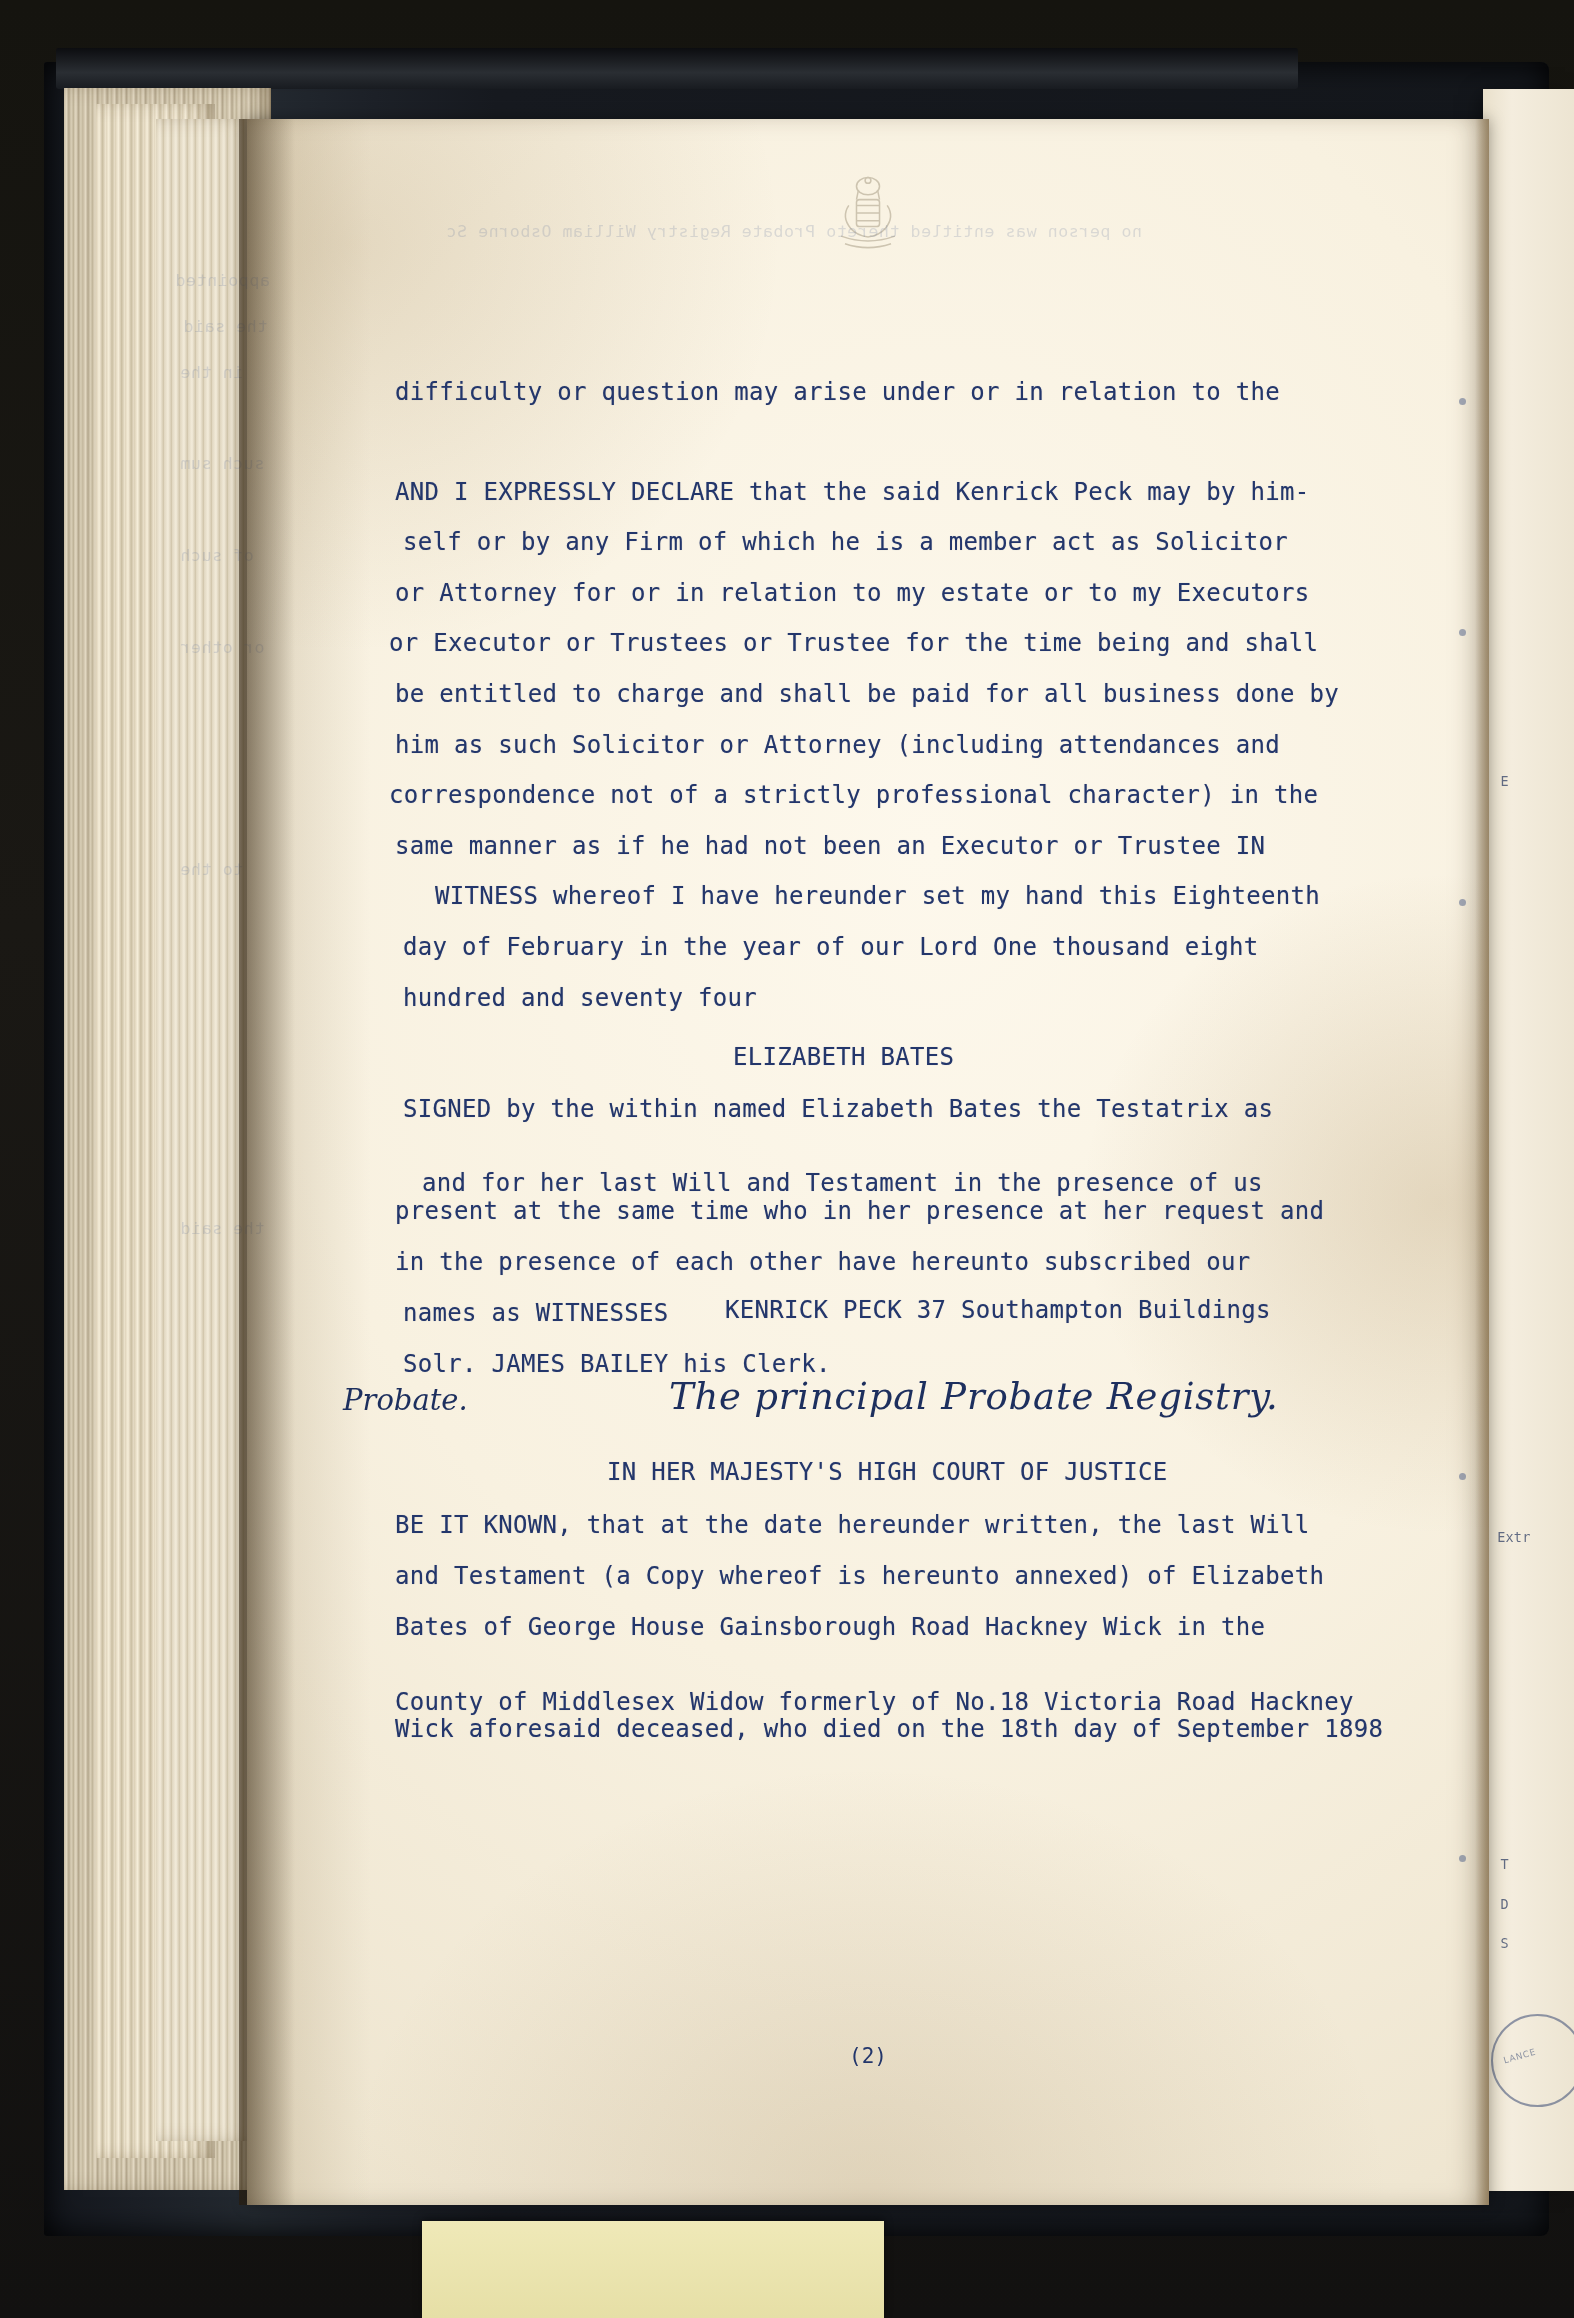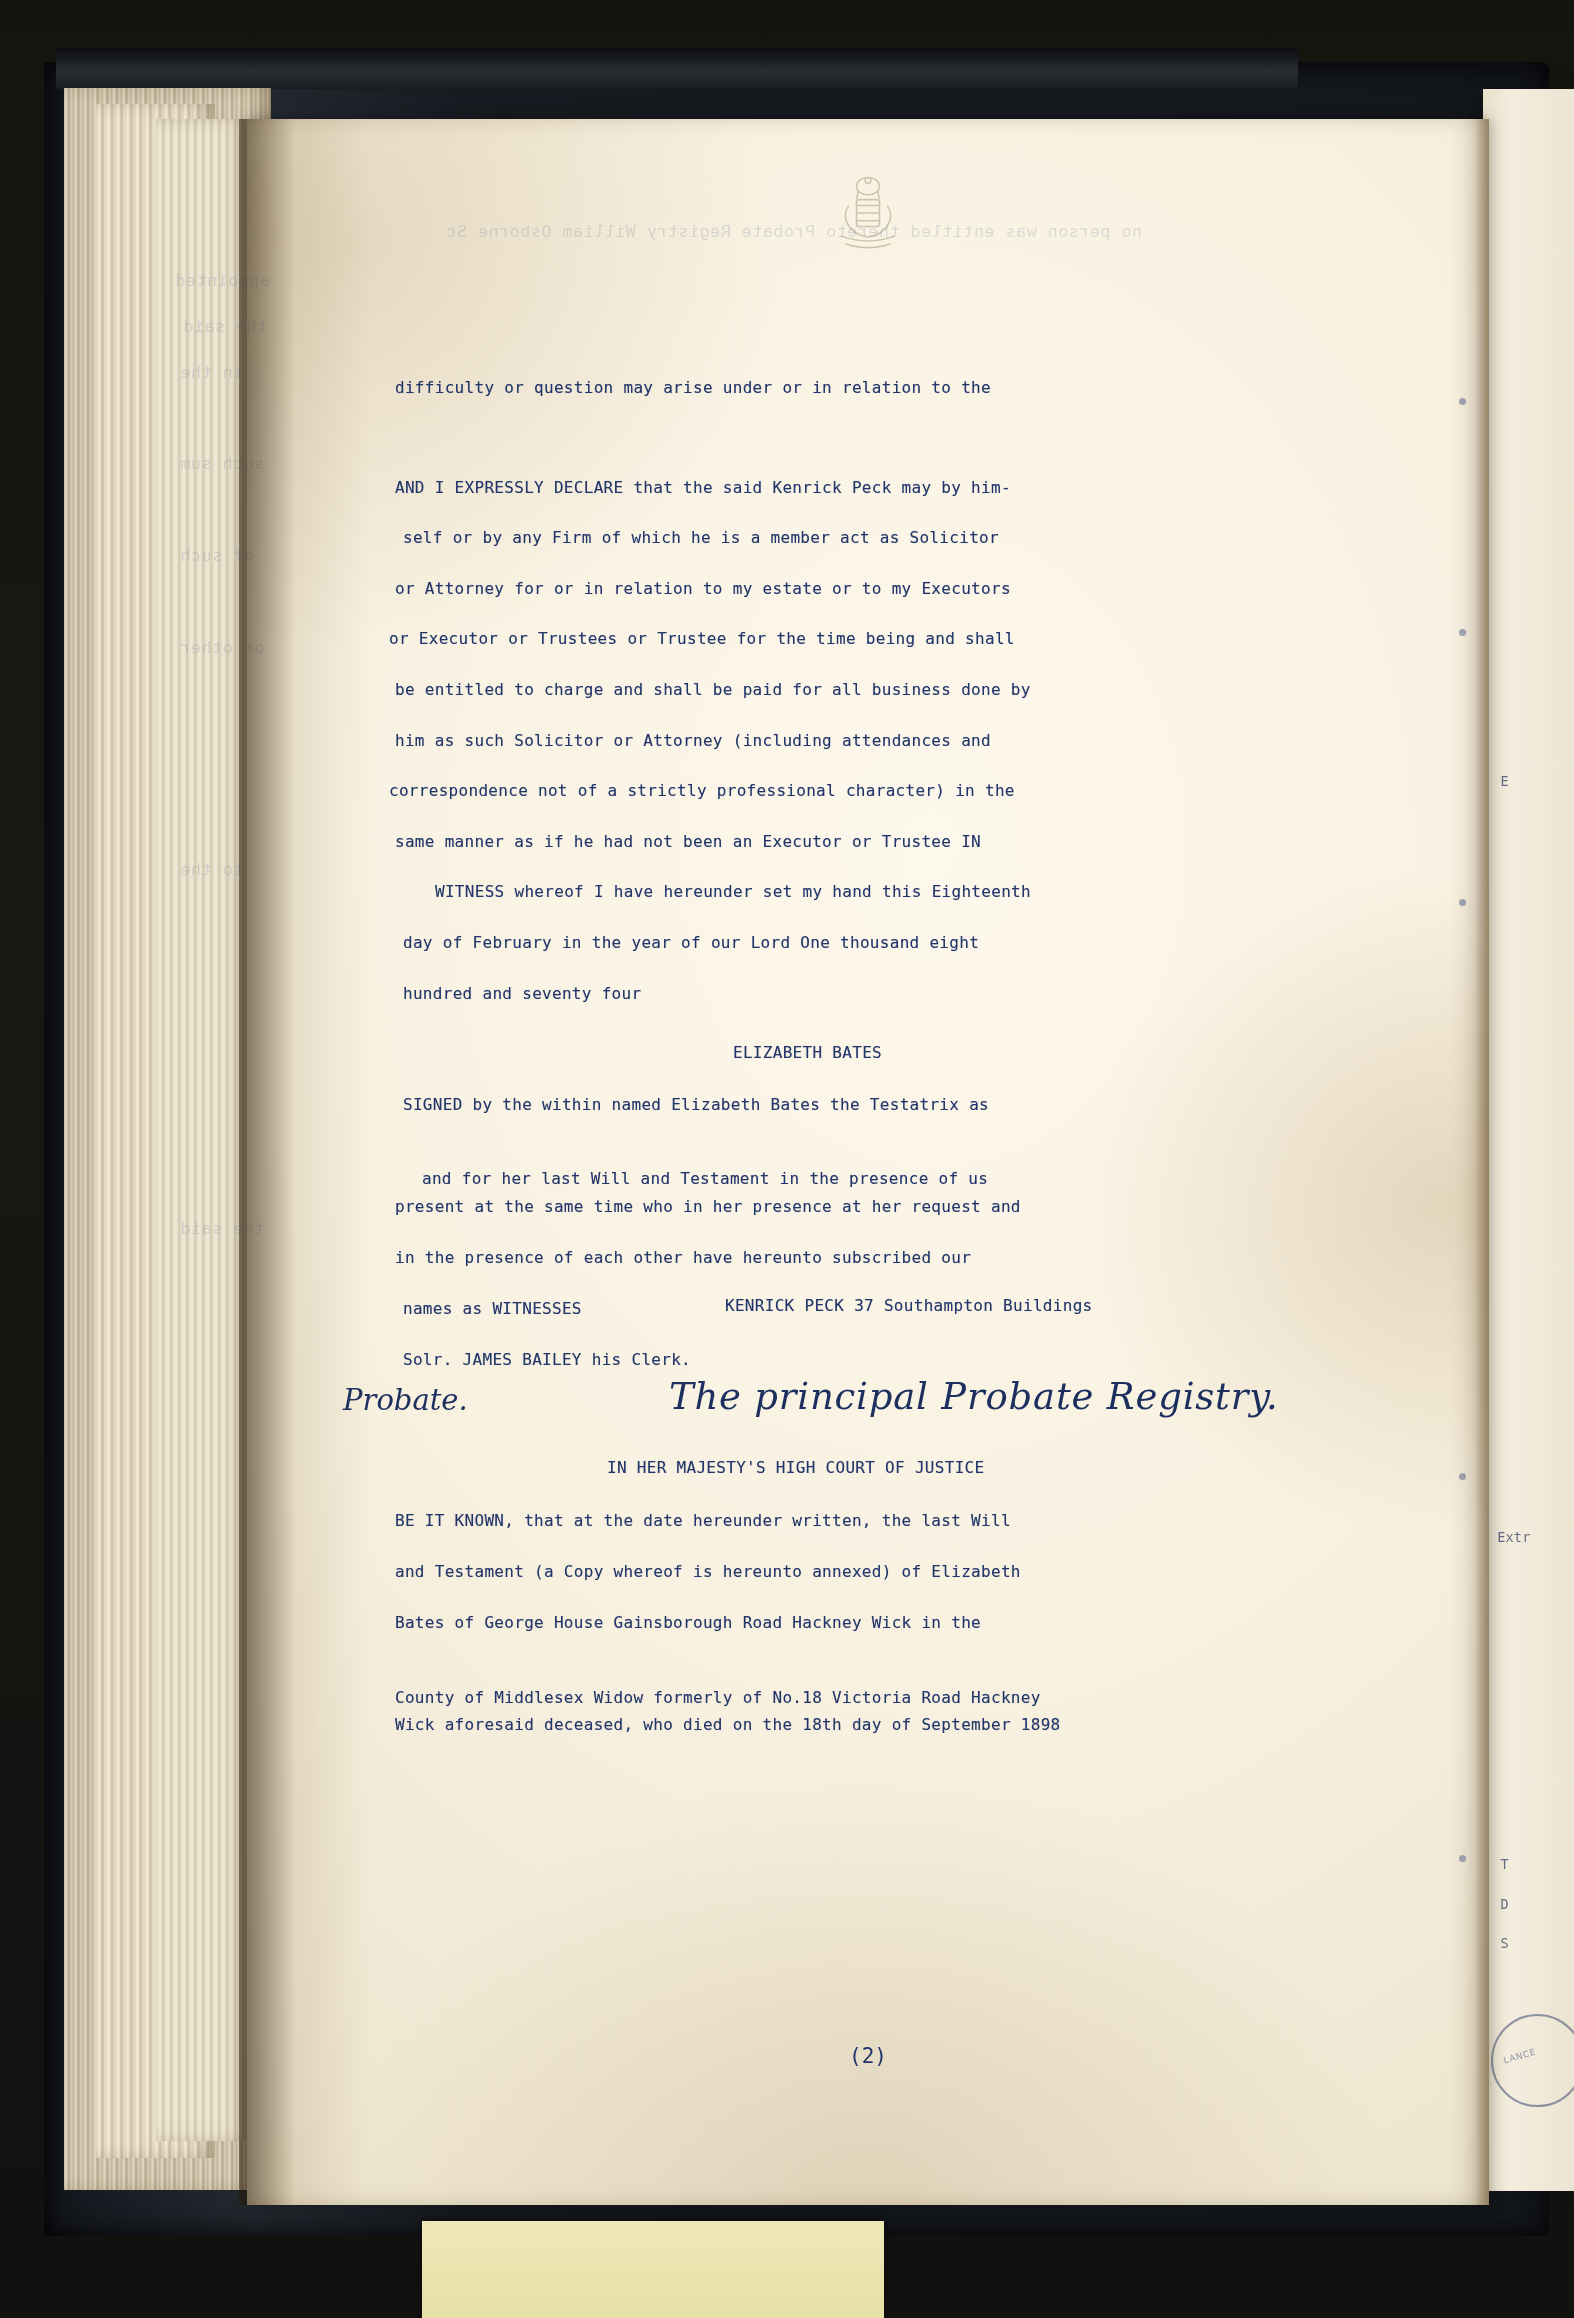--- a/index.html
+++ b/index.html
@@ -162,21 +162,21 @@
   
   .typed {
     position: absolute;
     left: 0; top: 0;
     width: 100%;
     height: 100%;
   }
   .line {
     position: absolute;
     font-family: "DejaVu Sans Mono", monospace;
-    font-size: 16px;
+    font-size: 24px;
     letter-spacing: 0.3px;
     color: #23366b;
     white-space: nowrap;
     text-shadow: 0 0 0.8px rgba(35,54,107,.35);
   }
 
   .handwriting {
     position: absolute;
     font-family: "DejaVu Serif", serif;
     font-style: italic;

